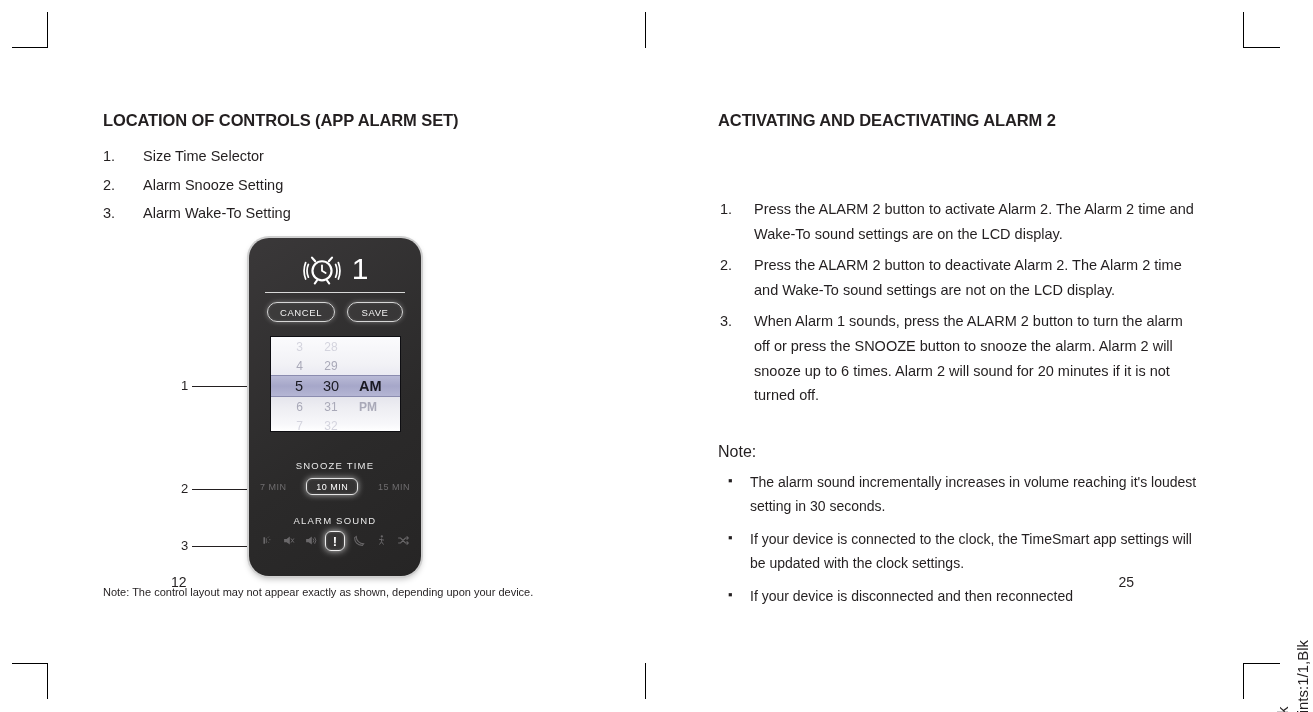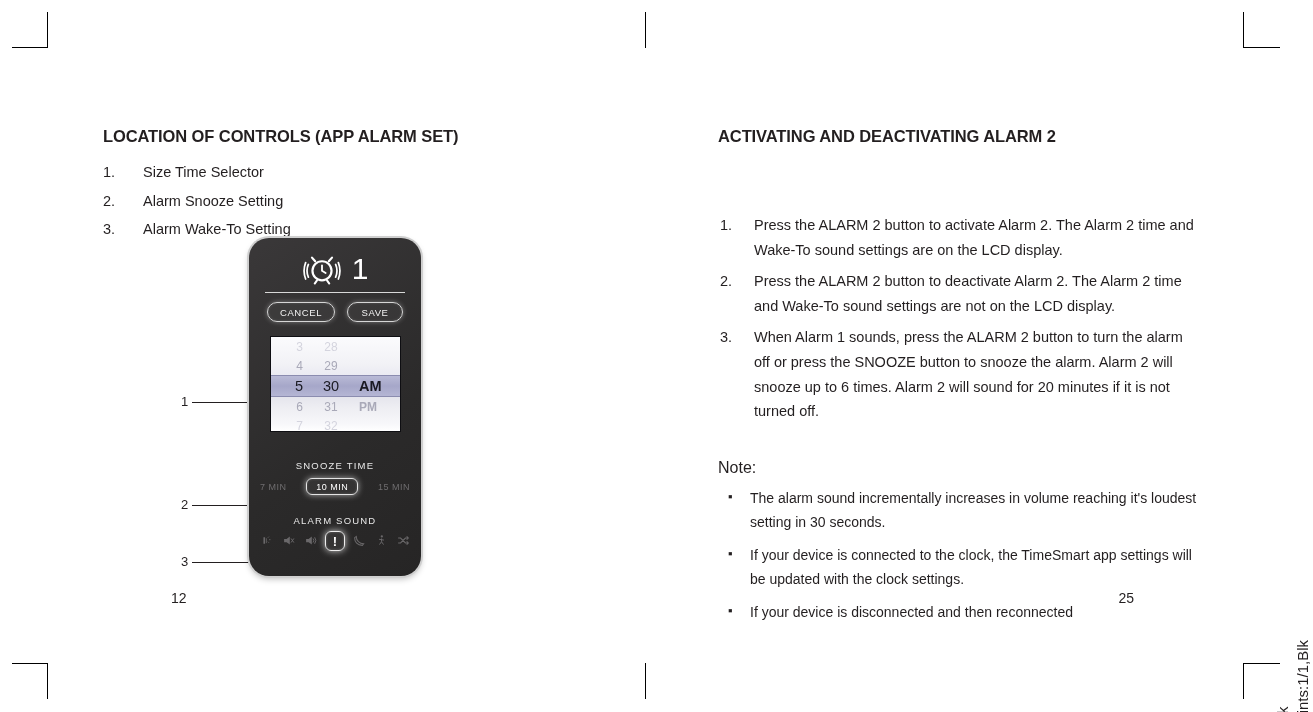--- a/index.html
+++ b/index.html
@@ -10,21 +10,21 @@
     overflow: hidden;
   }
   #page { position: relative; width: 1313px; height: 712px; background: #fff; }
 
   
   .cmark { position: absolute; background: #000; }
   .cmark.v { width: 1px; }
   .cmark.h { height: 1px; }
 
   
-  .col { position: absolute; top: 16px; height: 652px; }
+  .col { position: absolute; top: 0; height: 652px; }
   .col-left  { left: 103px;  width: 500px; }
   .col-right { left: 718px;  width: 500px; }
 
   h1.sec-title {
     font-size: 16.5px;
     font-weight: bold;
     letter-spacing: -0.1px;
     color: #231f20;
     position: absolute;
   }
@@ -202,20 +202,21 @@
 
     <div class="callout" style="left:78px; top:378px;">1</div>
     <div class="cl-line" style="left:89px; top:386px; width:76px;"></div>
 
     <div class="callout" style="left:78px; top:481px;">2</div>
     <div class="cl-line" style="left:89px; top:489px; width:76px;"></div>
 
     <div class="callout" style="left:78px; top:538px;">3</div>
     <div class="cl-line" style="left:89px; top:546px; width:76px;"></div>
 
+    <div class="figure-note">Note: The control layout may not appear exactly as shown, depending upon your device.</div>
 
     <div class="pg pg-left">12</div>
   </div>
 
   <div class="phone">
 
     <div class="ph-head">
       <svg class="alarm-glyph" viewBox="0 0 44 36">
         <circle cx="22" cy="20" r="10.5" fill="none" stroke="#fff" stroke-width="2.4"></circle>
         <path d="M22 14 L22 20 L26 22.5" fill="none" stroke="#fff" stroke-width="2" stroke-linecap="round"></path>

